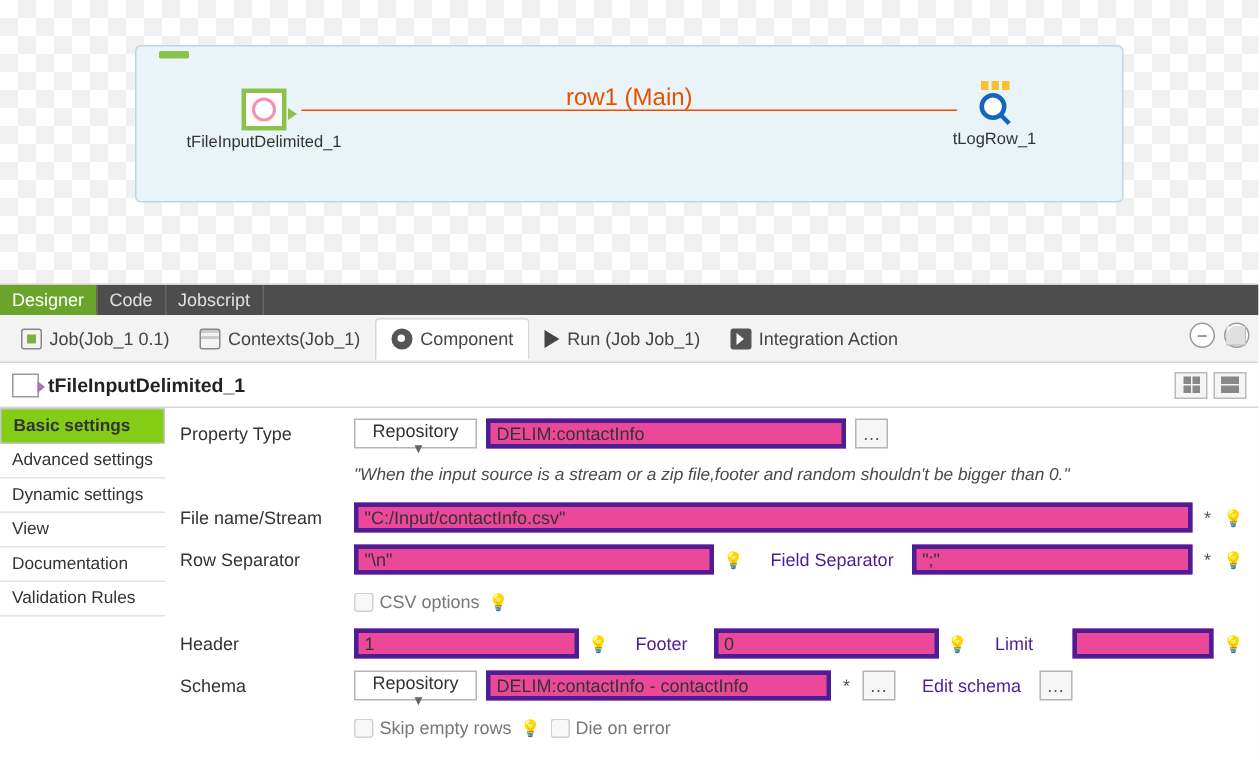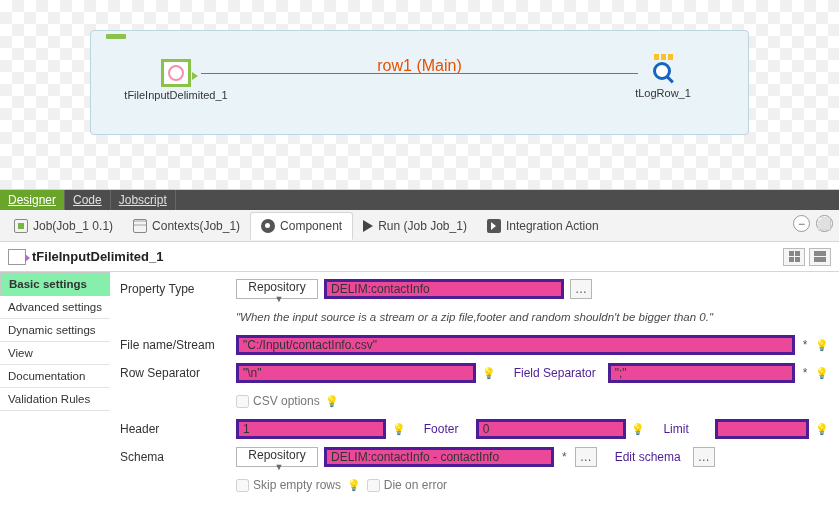--- a/index.html
+++ b/index.html
@@ -73,21 +73,20 @@
   }
 
   
   .bottom-tabs {
     display: flex; height: 20px; background: #4d4d4d; color: #e0e0e0;
     font-size: 11px; align-items: stretch;
   }
   .bottom-tabs .tab {
     padding: 2px 8px; border-right: 1px solid #666; display: flex; align-items: center;
     cursor: pointer;
-    text-decoration: underline;
   }
   .bottom-tabs .tab.active { background: #6aa52b; color: #fff; }
 
   
   .prop-tabs {
     display: flex; align-items: center; height: 32px;
     border-bottom: 1px solid #d6d6d6; background: #f3f3f3;
     padding: 0 4px; position: relative;
   }
   .prop-tabs .ptab {
@@ -135,21 +134,21 @@
   .sq-btn .g2 { display:flex; flex-direction:column; gap:1px;}
   .sq-btn .g2 span{width:12px;height:5px;background:#888;}
 
   
   .form-wrap { display: flex; background: #fff; height: 236px; }
   .side-nav { width: 110px; border-right: 0; }
   .side-nav .item {
     padding: 5px 8px; border-bottom: 1px solid #e3e3e3; color: #333;
     cursor: pointer; font-size: 11.5px;
   }
-  .side-nav .item.active { background: #86efac; font-weight: 600; border: 1px solid #c8c8c8;}
+  .side-nav .item.active { background: #84cc16; font-weight: 600; border: 1px solid #c8c8c8;}
   .form-body { flex: 1; padding: 6px 10px; overflow: auto; position: relative;}
   .frow { display: flex; align-items: center; margin-bottom: 6px; gap: 6px; min-height: 22px;}
   .lbl { width: 110px; color: #333; flex-shrink: 0;}
   .lbl-sm { width: auto; margin-left: 12px; margin-right: 6px; color:#4c1d95; }
   .select {
     display: inline-flex; align-items: center; justify-content: space-between;
     height: 20px; border: 1px solid #b5b5b5; background: #fff; padding: 0 4px;
     min-width: 82px; cursor: pointer; color:#333;flex-direction:column;
   }
   .select .arr { color: #666; font-size: 9px; margin-left: 4px;}

